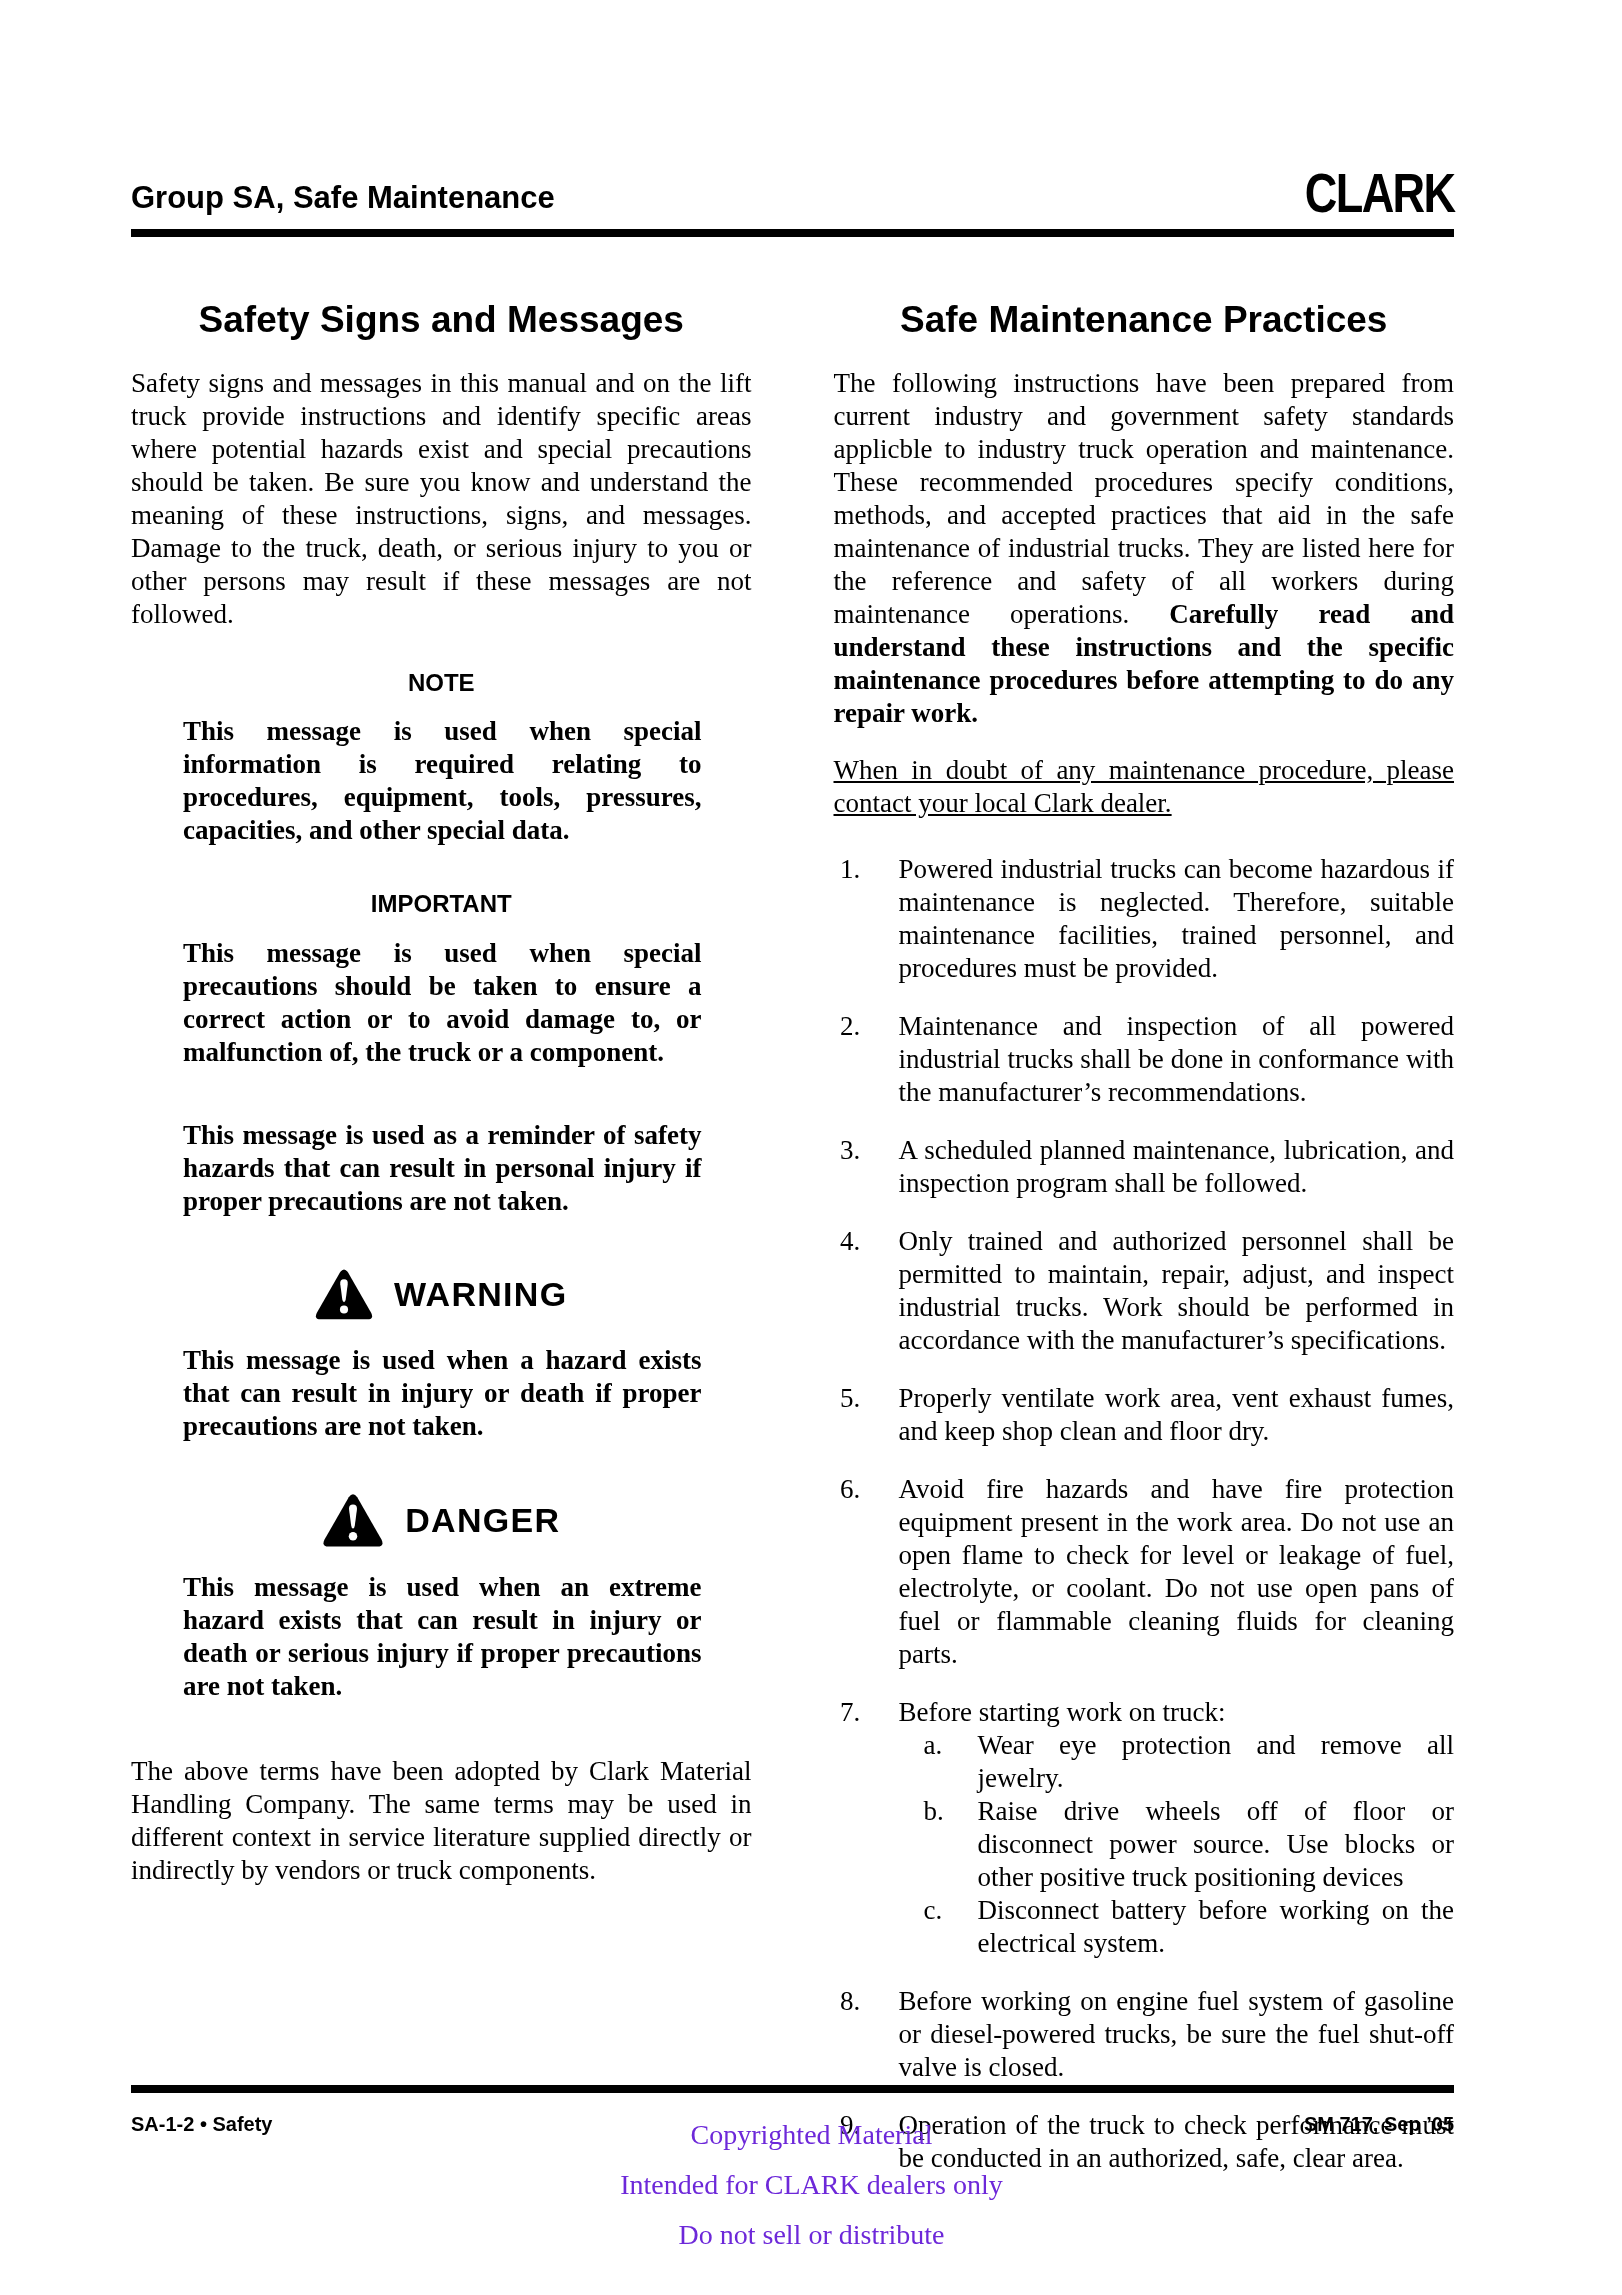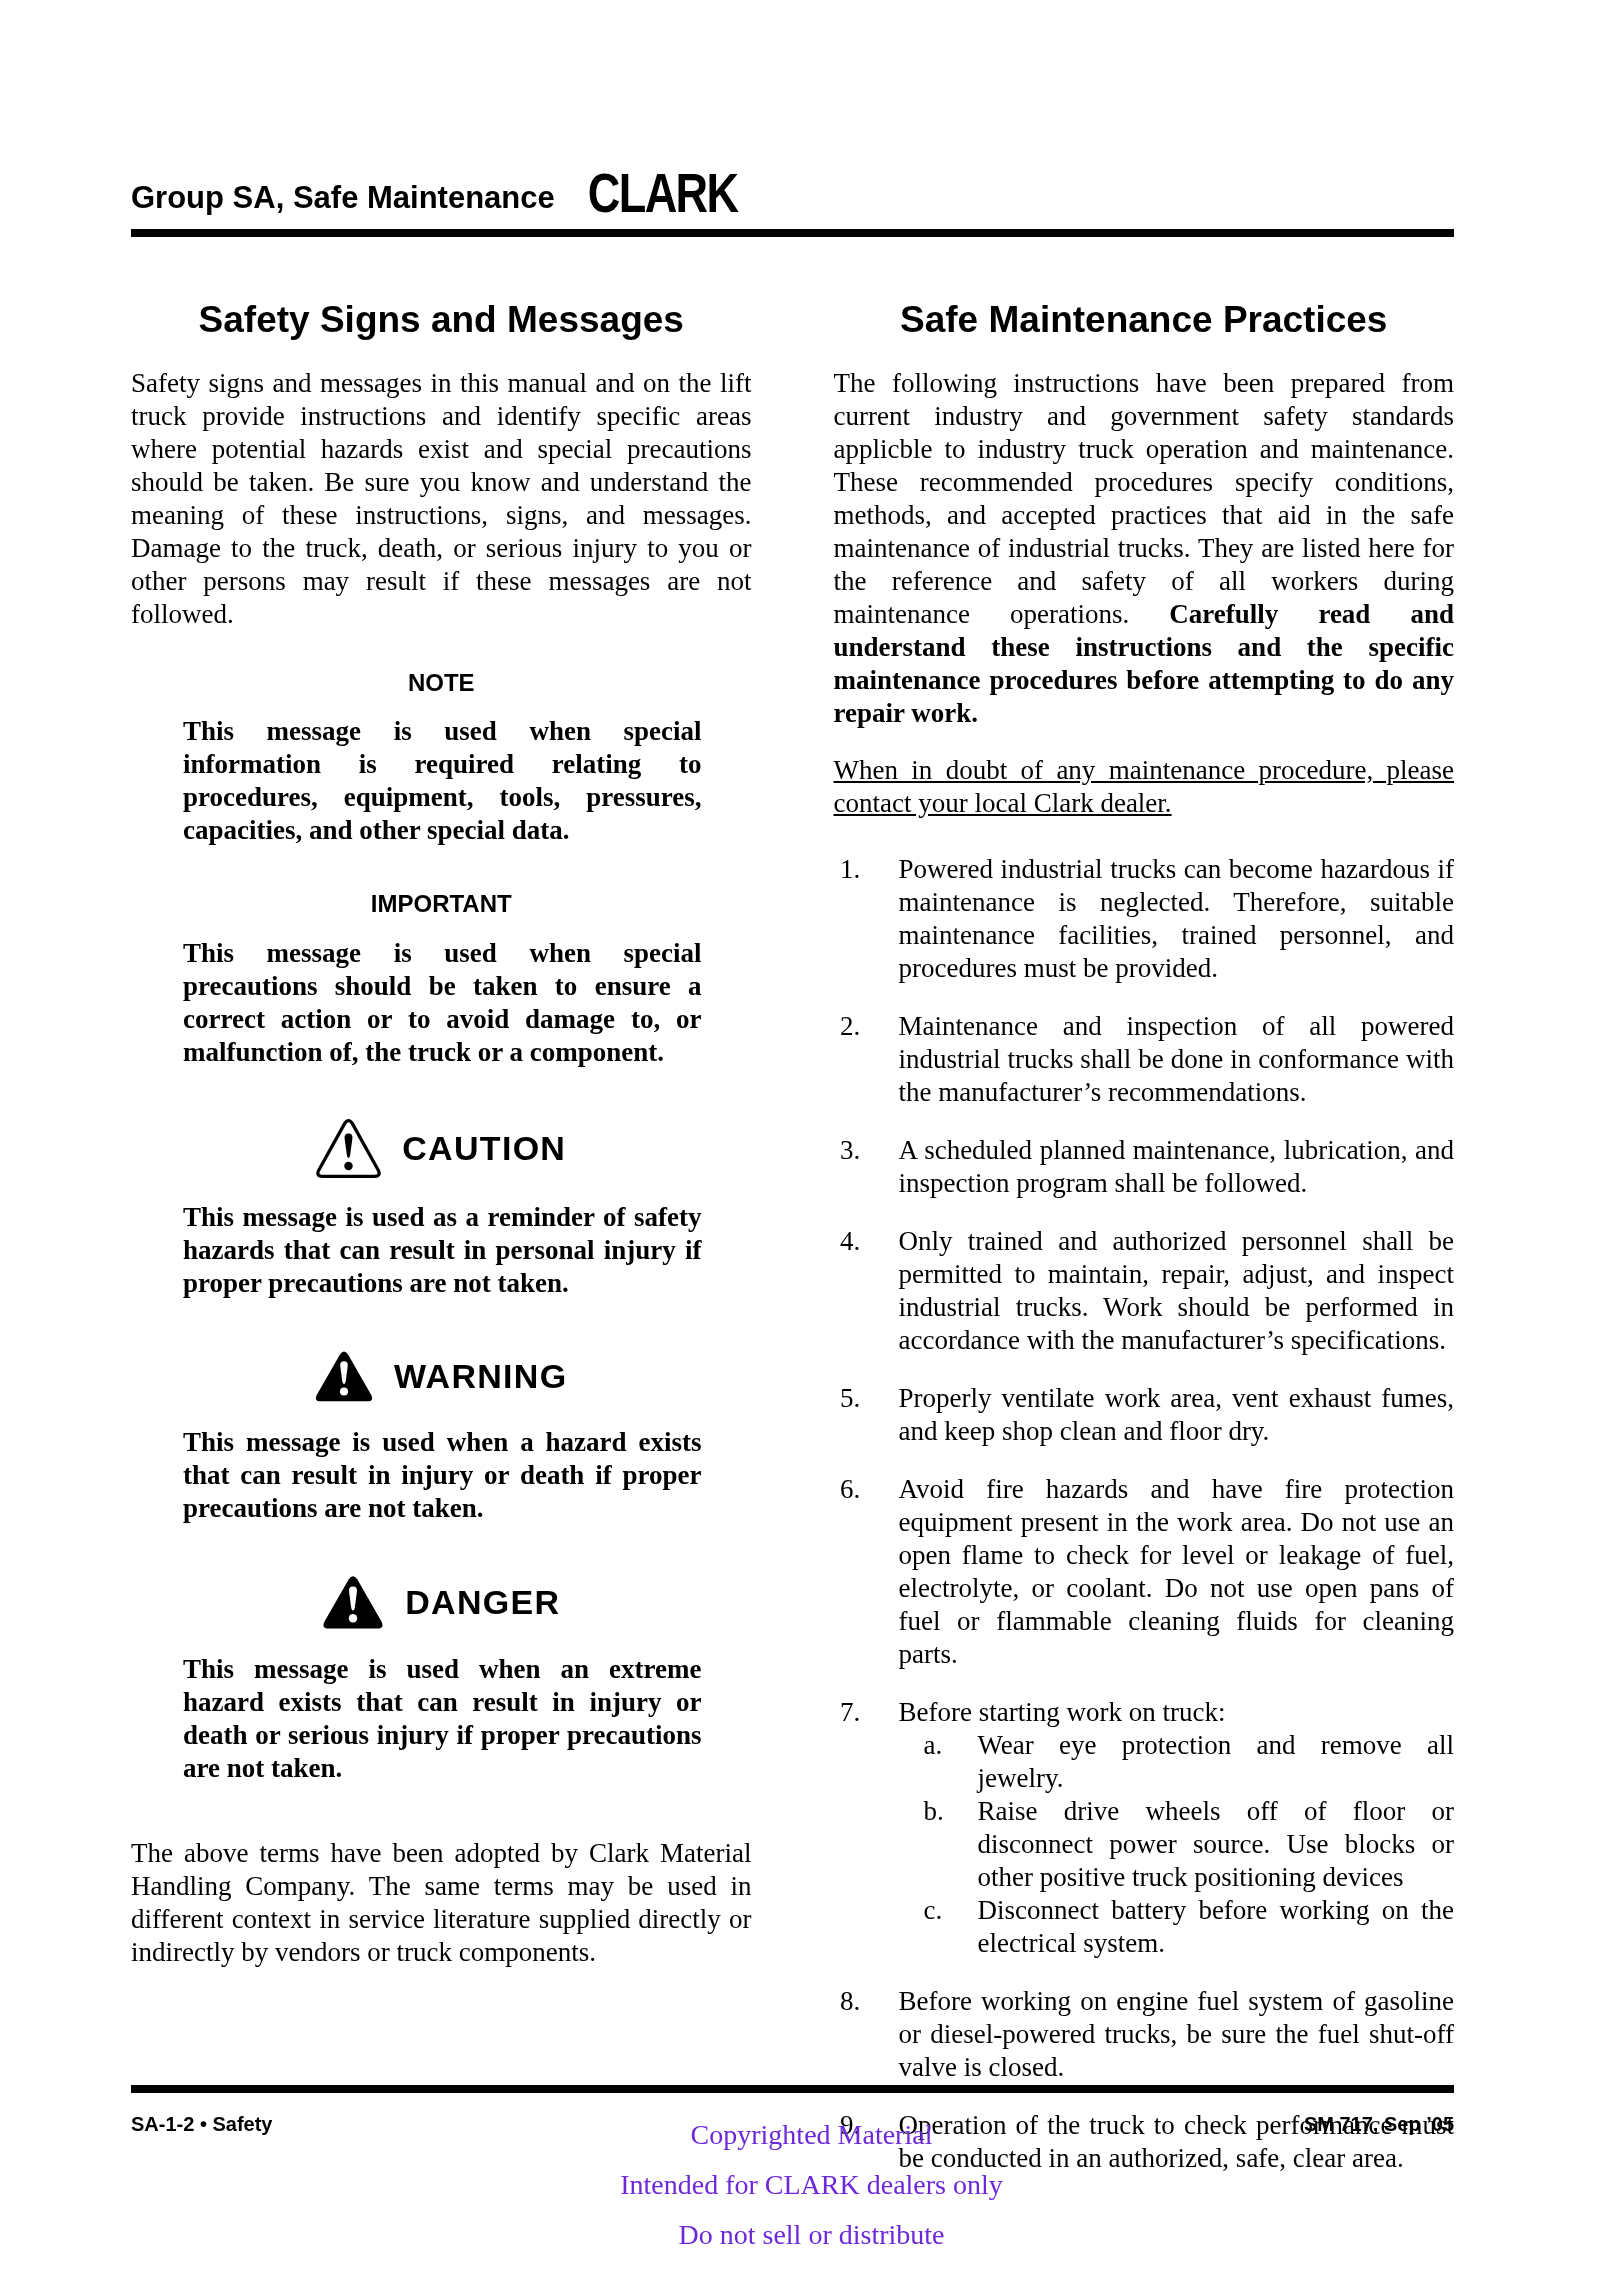--- a/index.html
+++ b/index.html
@@ -1,21 +1,21 @@
 <!DOCTYPE html>
 <html style="font-size:10.5px"><head>
 <meta charset="utf-8">
 <style>
   html,body{margin:0;padding:0;background:#ffffff;}
   body{width:1623px;height:2295px;position:relative;color:#000;
        font-family:"Liberation Serif",serif;}
   .page{position:absolute;inset:0;padding:171px 169px 0 131px;box-sizing:border-box;}
 
   
-  header{display:flex;align-items:flex-end;
+  header{display:flex;justify-content:space-between;align-items:flex-end;
          border-bottom:8.5px solid #000;padding-bottom:14.4px;}
   .hdr-title{font-family:"Liberation Sans",sans-serif;font-weight:bold;font-size:31px;line-height:1.1;}
   .logo{font-family:"Liberation Sans",sans-serif;font-weight:bold;font-size:55px;line-height:0.8;
         letter-spacing:-2px;transform:scale(0.82,1.02);transform-origin:right bottom;}
 
   
   main{display:flex;gap:82px;margin-top:63px;}
   .col{flex:1 1 0;min-width:0;}
   .col-title{font-family:"Liberation Sans",sans-serif;font-weight:bold;font-size:37px;
              text-align:center;margin:0 0 26px 0;line-height:1.1;}
@@ -73,28 +73,20 @@
         <div class="callout-label">NOTE</div>
         <p class="body bold ind">This message is used when special information is required relating to procedures, equipment, tools, pressures, capacities, and other special data.</p>
       </div>
 
       <div class="callout" style="margin-top:43px;">
         <div class="callout-label">IMPORTANT</div>
         <p class="body bold ind">This message is used when special precautions should be taken to ensure a correct action or to avoid damage to, or malfunction of, the truck or a component.</p>
       </div>
 
       <div class="hazard">
-        <div class="hazard-head">
-          <svg width="65" height="60" viewBox="0 0 100 92">
-            <path d="M44 7 Q50 -2 56 7 L96 79 Q100 88 90 88 L10 88 Q0 88 4 79 Z" fill="#ffffff" stroke="#000000" stroke-width="5" stroke-linejoin="round"></path>
-            <path d="M50 22 q7 0 6 8 l-3.4 25 q-0.7 5 -2.6 5 t-2.6 -5 l-3.4 -25 q-1 -8 6 -8" fill="#000000"></path>
-            <circle cx="50" cy="72" r="6.5" fill="#000000"></circle>
-          </svg>
-          <span class="hazard-label">CAUTION</span>
-        </div>
         <p class="body bold ind">This message is used as a reminder of safety hazards that can result in personal injury if proper precautions are not taken.</p>
       </div>
 
       <div class="hazard">
         <div class="hazard-head">
           <svg width="58" height="54" viewBox="0 0 100 92">
             <path d="M43 7 Q50 -3 57 7 L97 77 Q102 88 90 88 L10 88 Q-2 88 3 77 Z" fill="#000000"></path>
             <path d="M50 19 q7.5 0 6.4 8.5 l-3.4 26 q-0.7 5 -3 5 t-3 -5 l-3.4 -26 q-1.1 -8.5 6.4 -8.5" fill="#ffffff"></path>
             <circle cx="50" cy="71" r="7" fill="#ffffff"></circle>
           </svg>

